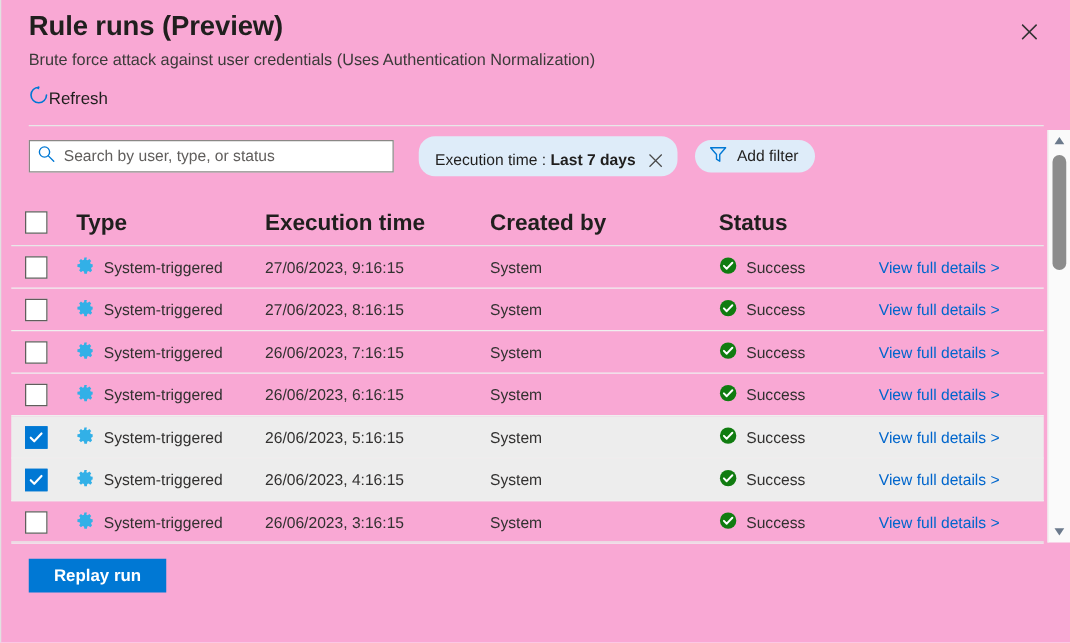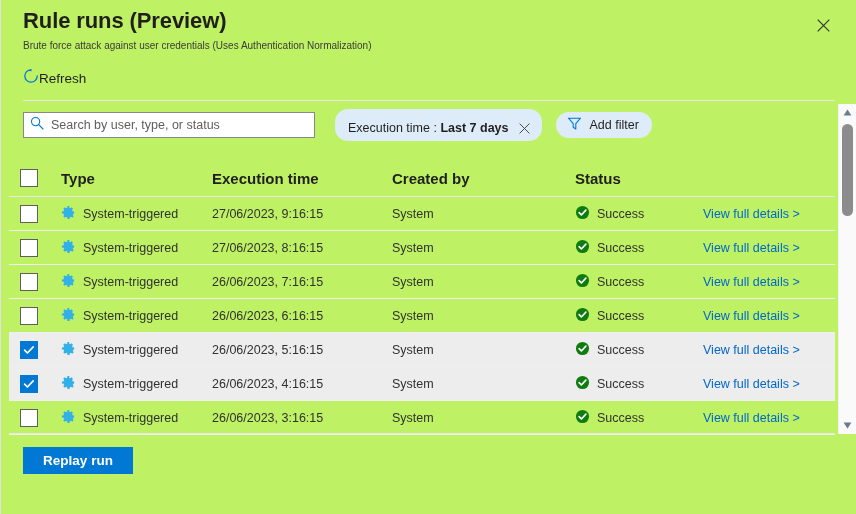--- a/index.html
+++ b/index.html
@@ -13,21 +13,21 @@
     font-family: "Liberation Sans", sans-serif;
     color: #323130;
     overflow: hidden;
     position: relative;
   }
   .panel {
     position: absolute;
     left: 0; top: 0;
     width: 856px;
     height: 514px;
-    background: #bef264;
+    background: #f9a8d4;
     border-left: 1px solid #e1e1e1;
     box-sizing: border-box;
   }
 
   
   .hdr {
     position: absolute;
     left: 0; top: 0; right: 0;
     height: 100px;
   }
@@ -35,21 +35,21 @@
     position: absolute;
     left: 22px; top: 8px;
     font-size: 22px;
     font-weight: 600;
     color: #201f1e;
     letter-spacing: -0.1px;
   }
   .subtitle {
     position: absolute;
     left: 22px; top: 40px;
-    font-size: 10px;
+    font-size: 13px;
     color: #3b3a39;
   }
   .close-btn {
     position: absolute;
     right: 20px; top: 12px;
     width: 26px; height: 26px;
     display: flex;
     align-items: center;
     justify-content: center;
     cursor: pointer;
@@ -143,21 +143,21 @@
   .tbl {
     position: absolute;
     left: 8px; top: 160px;
     width: 826px;
   }
   .thead {
     height: 36px;
     display: flex;
     align-items: center;
     border-bottom: 1px solid #e8e8e8;
-    font-size: 15px;
+    font-size: 18px;
     font-weight: 700;
     color: #201f1e;
   }
   .row {
     height: 33px;
     display: flex;
     align-items: center;
     border-bottom: 1px solid #efefef;
     font-size: 12.5px;
     color: #323130;

